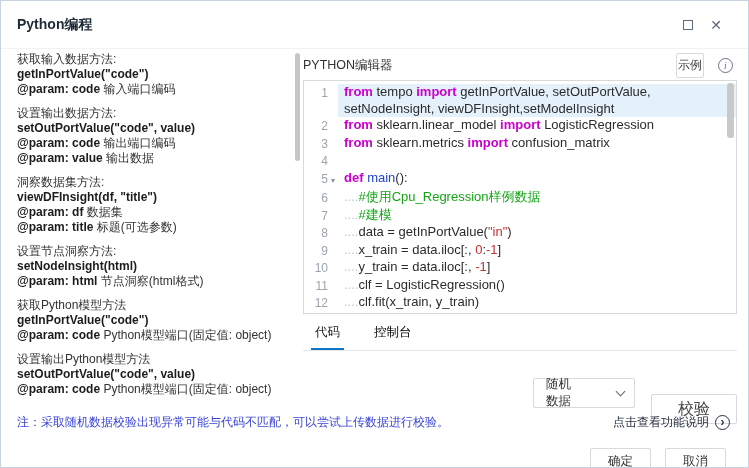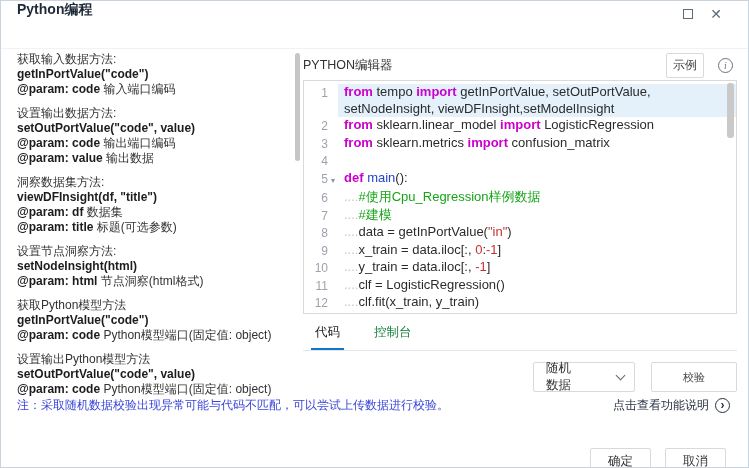--- a/index.html
+++ b/index.html
@@ -6,21 +6,21 @@
   html,body { background:#f2f3f5; }
   body { font-family:"Liberation Sans","DejaVu Sans",sans-serif; }
 
   .dialog{
     position:relative; width:749px; height:468px; background:#fff;
     border:1px solid #c9d3dd; overflow:hidden;
   }
 
   
   .titlebar{
-    height:48px; display:flex; padding:0 18px 0 16px;
+    height:48px; display:flex; align-items:center; padding:0 18px 0 16px;
     border-bottom:1px solid #f0f2f4;
   }
   .title{ flex:1; font-size:14px; font-weight:bold; color:var(--title-color); }
   .winbtn{ width:28px; height:26px; display:flex; align-items:center; justify-content:center;
     color:#5f6b7a; cursor:pointer; }
   .max-box{ width:10px; height:10px; border:1.3px solid #5f6b7a; display:inline-block; }
   .close-x{ font-size:14px; line-height:1; }
 
   .bodyarea{ position:absolute; top:41px; left:0; right:0; bottom:0; }
 
@@ -41,21 +41,21 @@
   
   .editor-panel{ position:absolute; left:302px; top:8px; width:434px; }
   .editor-header{ display:flex; align-items:center; height:30px; }
   .editor-label{ flex:1; font-size:12.5px; color:#333; }
   .btn{
     border:1px solid #d9d9d9; background:#fff; border-radius:2px;
     font-size:12px; color:#444; cursor:pointer;
     display:flex; align-items:center; justify-content:center;
     font-family:"Liberation Sans",sans-serif;
   }
-  .example-btn{ width:38px; height:25px; margin-right:14px; }
+  .example-btn{ width:28px; height:25px; margin-right:14px; }
   .info-icon{
     width:15px; height:15px; border:1px solid #6b7280; border-radius:50%;
     color:#6b7280; font-size:10px; display:flex; align-items:center; justify-content:center;
     font-family:"Liberation Serif",serif; font-style:italic; cursor:pointer; margin-right:4px;
   }
 
   .code-box{
     position:relative; border:1px solid #d9d9d9; height:234px; background:#fff;
     overflow:hidden; padding-top:3px;
   }
@@ -71,37 +71,37 @@
   .tok-c{ color:var(--comment-green); }
   .tok-s{ color:var(--string-red); }
   .tok-n{ color:var(--number-red); }
   .tok-w{ color:#c3c8cd; }
   .code-scroll{
     position:absolute; top:2px; right:2px; width:7px; height:55px;
     background:#c9c9c9; border-radius:3px;
   }
 
   .tab-row{ display:flex; border-bottom:1px solid #e4e7ea; padding-left:8px; margin-top:2px; }
-  .tab{ font-size:12.5px; color:#15803d; padding:8px 4px 7px; margin-right:26px;
+  .tab{ font-size:12.5px; color:#000000; padding:8px 4px 7px; margin-right:26px;
     border-bottom:2px solid transparent; cursor:pointer; }
   .tab.active{ color:#222; border-bottom-color:var(--accent-blue); }
 
   .controls-row{ display:flex; justify-content:flex-end; align-items:center; margin-top:11px; }
   .select-box{
     width:102px; height:30px; border:1px solid #d9d9d9; border-radius:2px;
     display:flex; align-items:center; padding:0 10px 0 12px; cursor:pointer;gap:38px;
   }
   .select-label{ flex:1; font-size:12.5px; color:#333; }
   .chev{ width:7px; height:7px; border-right:1.4px solid #666; border-bottom:1.4px solid #666;
     transform:rotate(45deg); margin-top:-4px; }
-  .validate-btn{ width:86px; height:30px; margin-left:16px; font-size:11px; }
+  .validate-btn{ width:86px; height:30px; margin-left:16px; font-size:16px;margin-top:32px; }
 
   
   .note-row{
-    position:absolute; left:16px; right:18px; top:355px;
+    position:absolute; left:16px; right:18px; top:372px;
     display:flex; justify-content:space-between; font-size:12px;
   }
   .note-text{ color:var(--note-blue); }
   .help-link{ display:flex; align-items:center; color:#273142; cursor:pointer; }
   .help-arrow{
     width:15px; height:15px; border:1.4px solid #273142; border-radius:50%;
     display:flex; align-items:center; justify-content:center; margin-left:6px;
     font-size:12px; font-weight:bold; color:#273142; line-height:1; padding-bottom:1px;
   }
   .footer-buttons{ position:absolute; right:22px; top:406px; display:flex;justify-content:center; }

